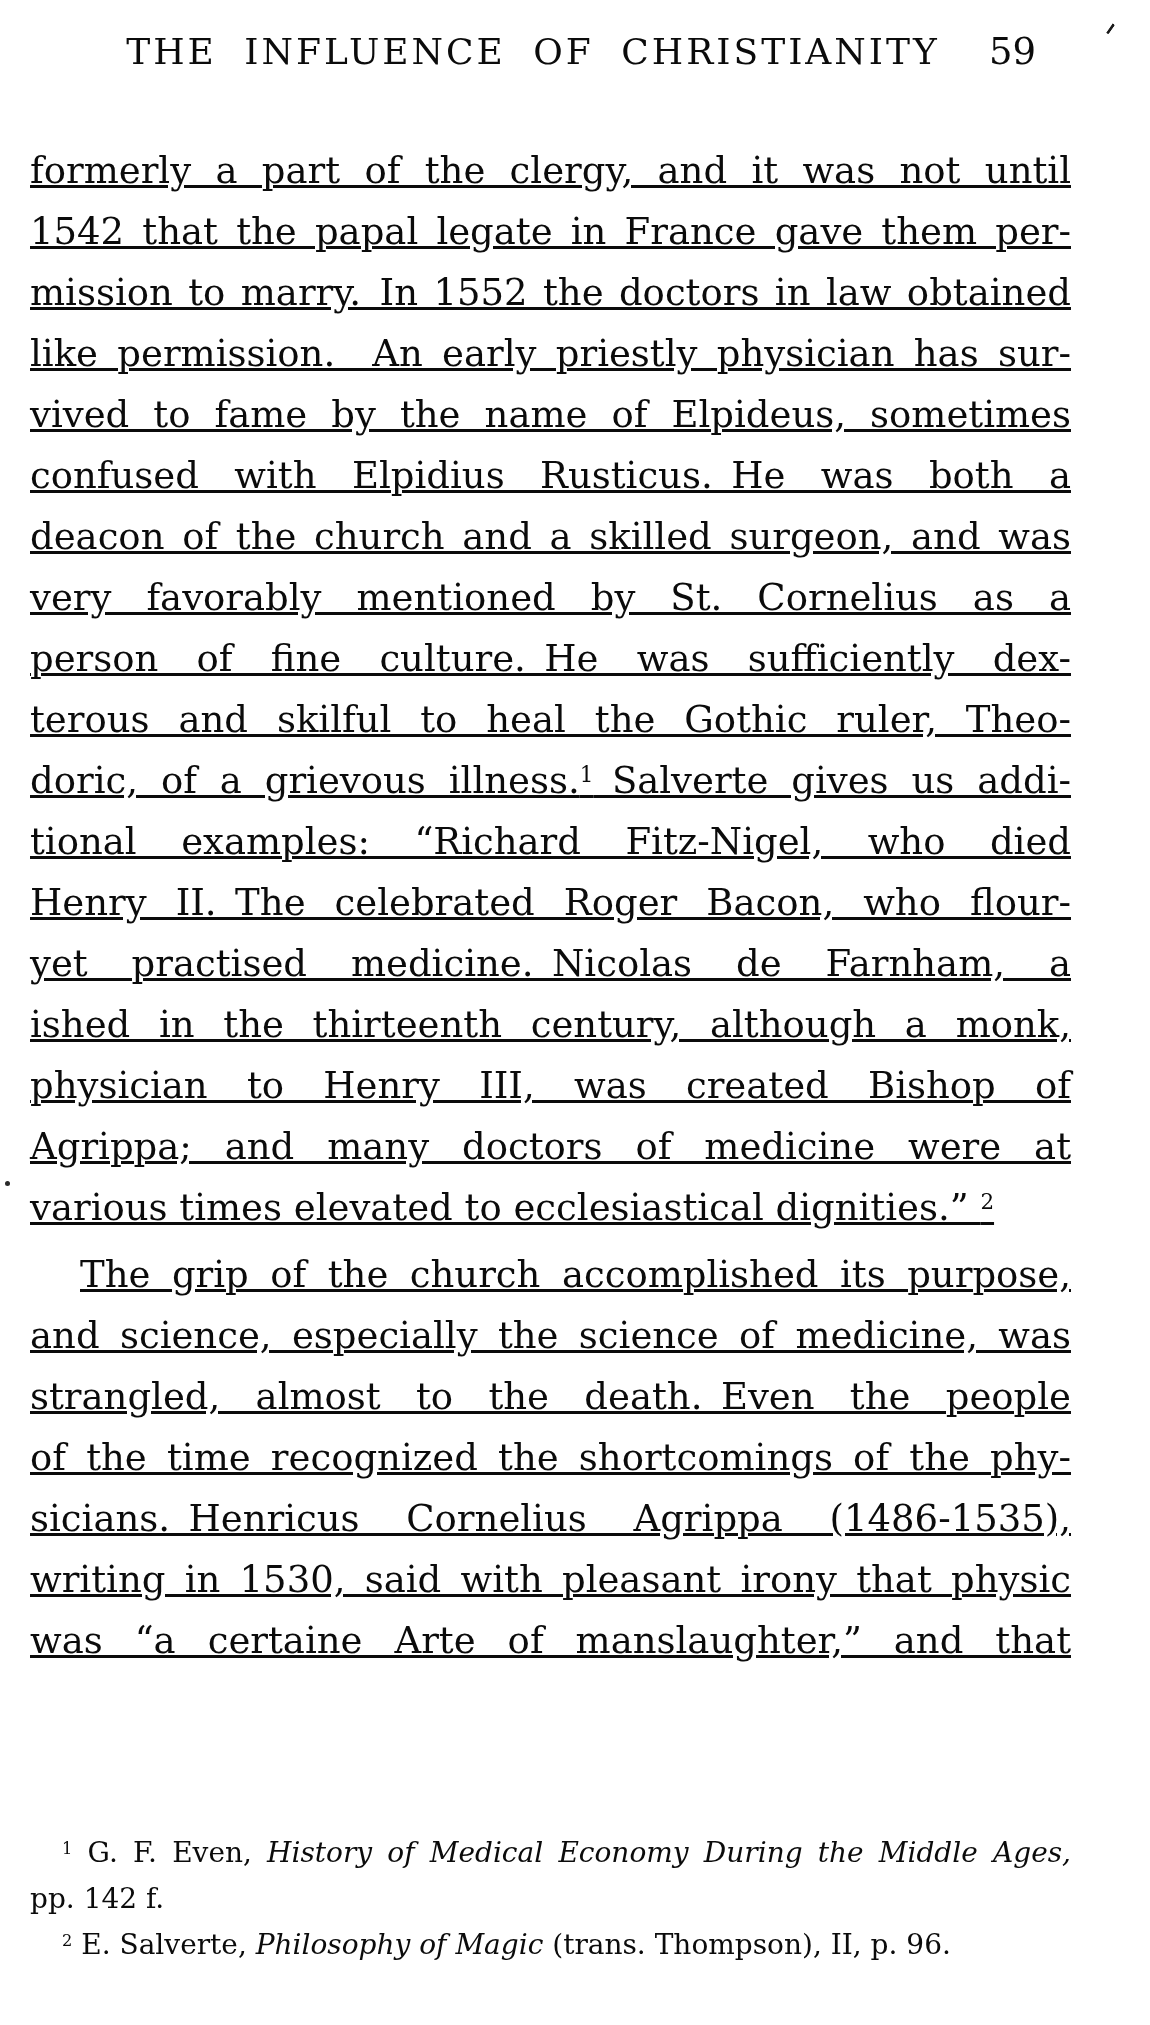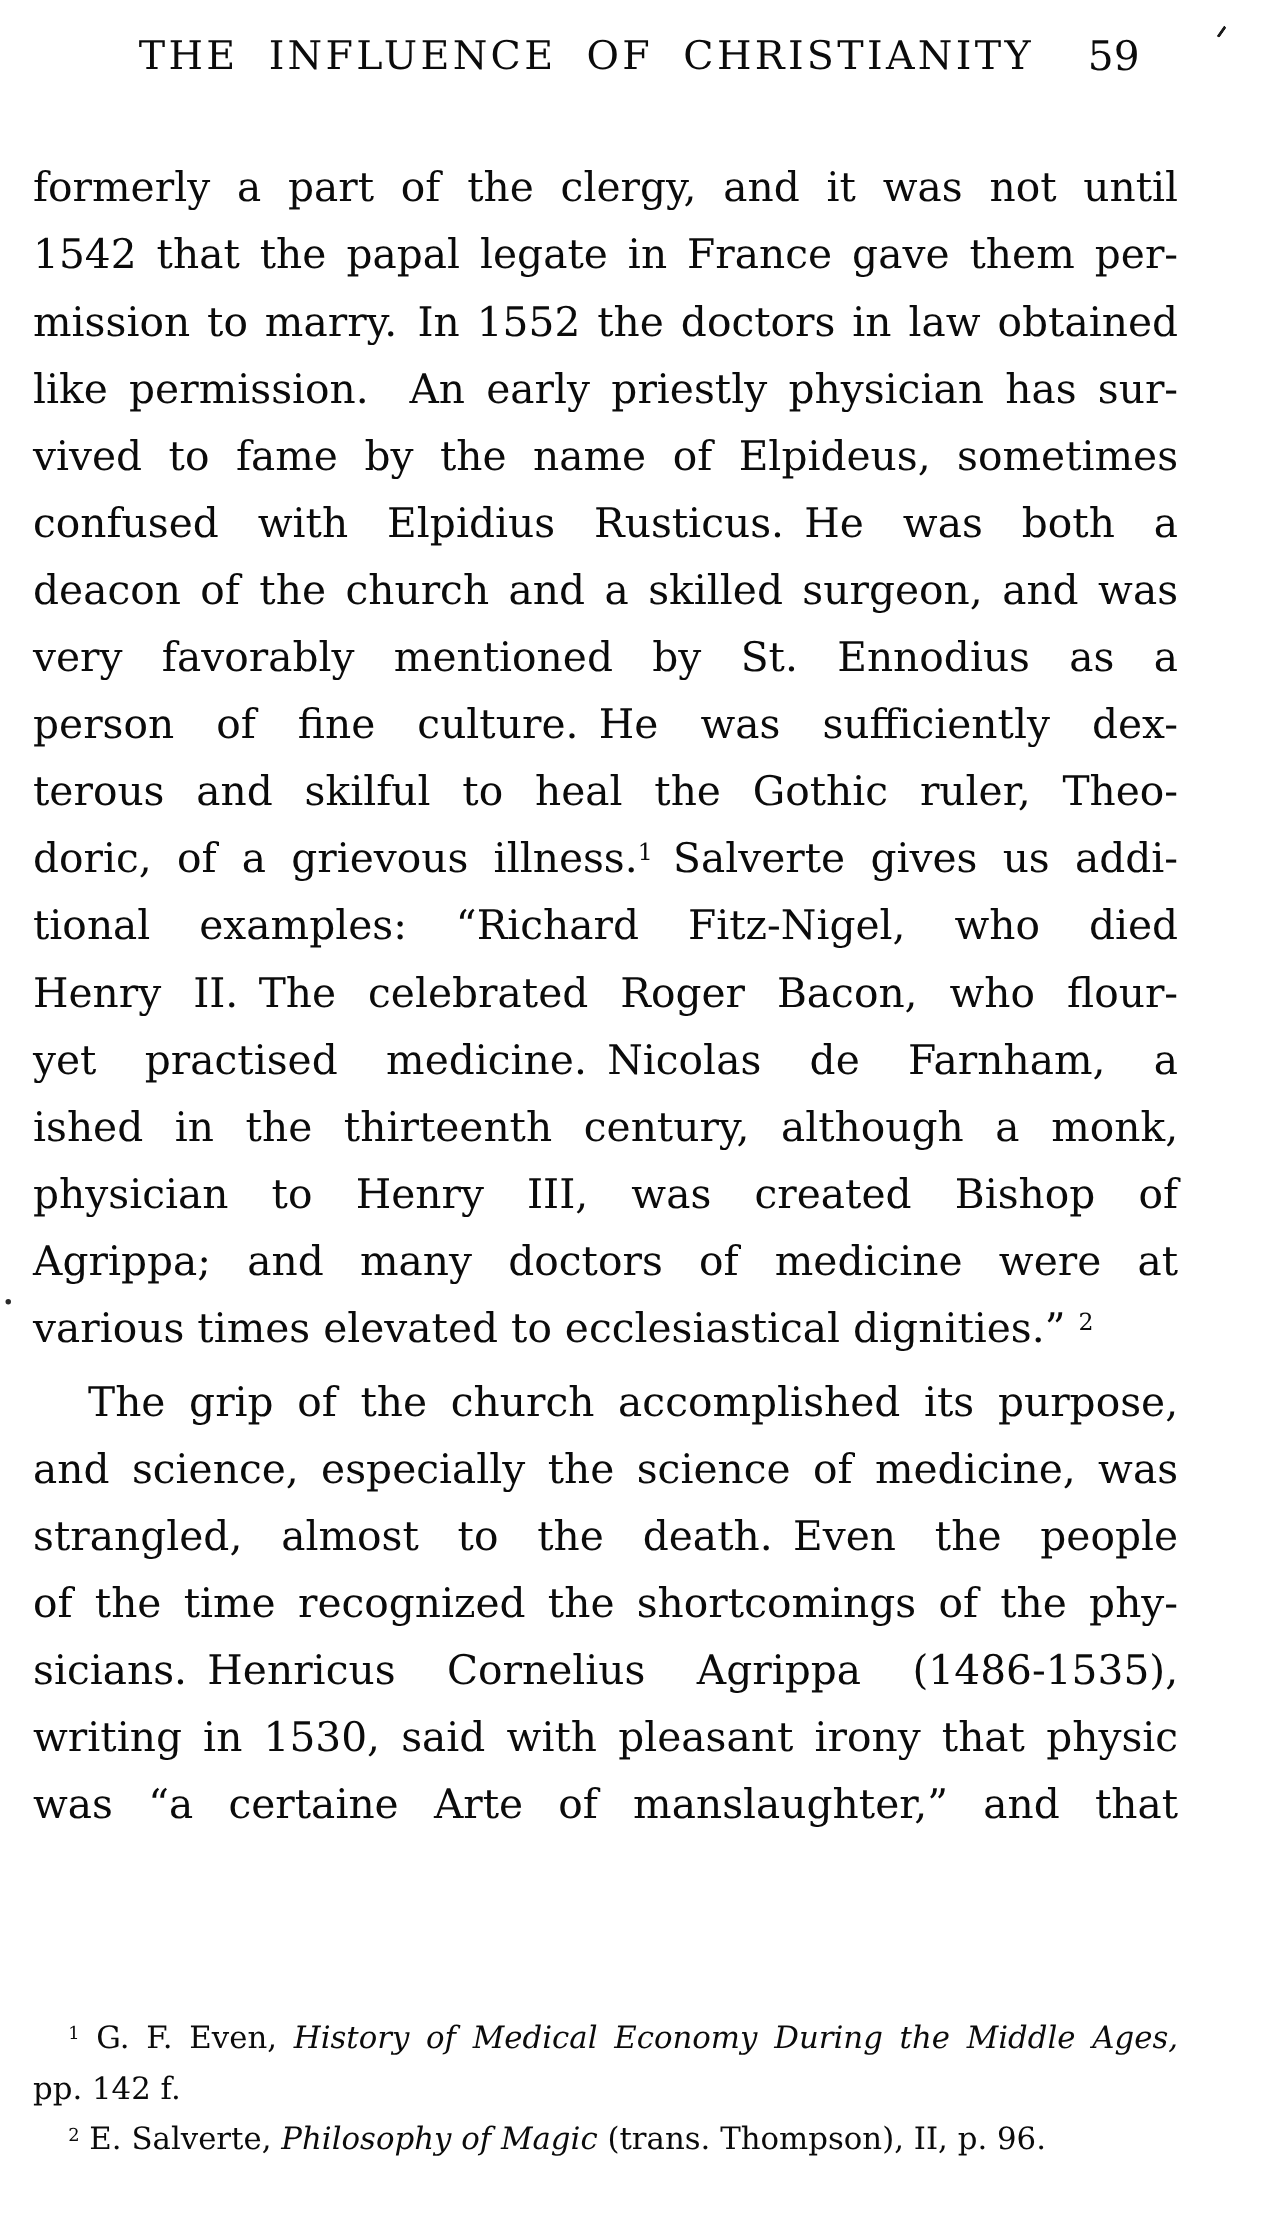--- a/index.html
+++ b/index.html
@@ -39,20 +39,21 @@
     top: 140px;
     left: 30px;
     right: 35px;
   }
   .paragraph-2 { margin-top: 6px; }
   .line {
     font-size: 37px;
     line-height: 61px;
     text-align: justify;
     text-align-last: justify;
+    text-decoration: underline;
   }
   .line.left { text-align: left; text-align-last: left; }
   .line.indent { padding-left: 50px; }
   .sup {
     font-size: 0.58em;
     position: relative;
     top: -0.52em;
     line-height: 0;
   }
   .italic { font-style: italic; }
@@ -104,21 +105,21 @@
 
   <div class="body-text">
     <div class="paragraph paragraph-1">
         <div class="line"><span>formerly a part of the clergy, and it was not until</span></div>
         <div class="line"><span>1542 that the papal legate in France gave them per-</span></div>
         <div class="line"><span>mission to marry. In 1552 the doctors in law obtained</span></div>
         <div class="line"><span>like permission.  An early priestly physician has sur-</span></div>
         <div class="line"><span>vived to fame by the name of Elpideus, sometimes</span></div>
         <div class="line"><span>confused with Elpidius Rusticus. He was both a</span></div>
         <div class="line"><span>deacon of the church and a skilled surgeon, and was</span></div>
-        <div class="line"><span>very favorably mentioned by St. Ennodius as a</span></div>
+        <div class="line"><span>very favorably mentioned by St. Cornelius as a</span></div>
         <div class="line"><span>person of fine culture. He was sufficiently dex-</span></div>
         <div class="line"><span>terous and skilful to heal the Gothic ruler, Theo-</span></div>
         <div class="line"><span>doric, of a grievous illness.</span><span class="sup">1</span><span> Salverte gives us addi-</span></div>
         <div class="line"><span>tional examples: “Richard Fitz-Nigel, who died</span></div>
         <div class="line"><span>Henry II. The celebrated Roger Bacon, who flour-</span></div>
         <div class="line"><span>yet practised medicine. Nicolas de Farnham, a</span></div>
         <div class="line"><span>ished in the thirteenth century, although a monk,</span></div>
         <div class="line"><span>physician to Henry III, was created Bishop of</span></div>
         <div class="line"><span>Agrippa; and many doctors of medicine were at</span></div>
         <div class="line left"><span>various times elevated to ecclesiastical dignities.” </span><span class="sup">2</span></div>

